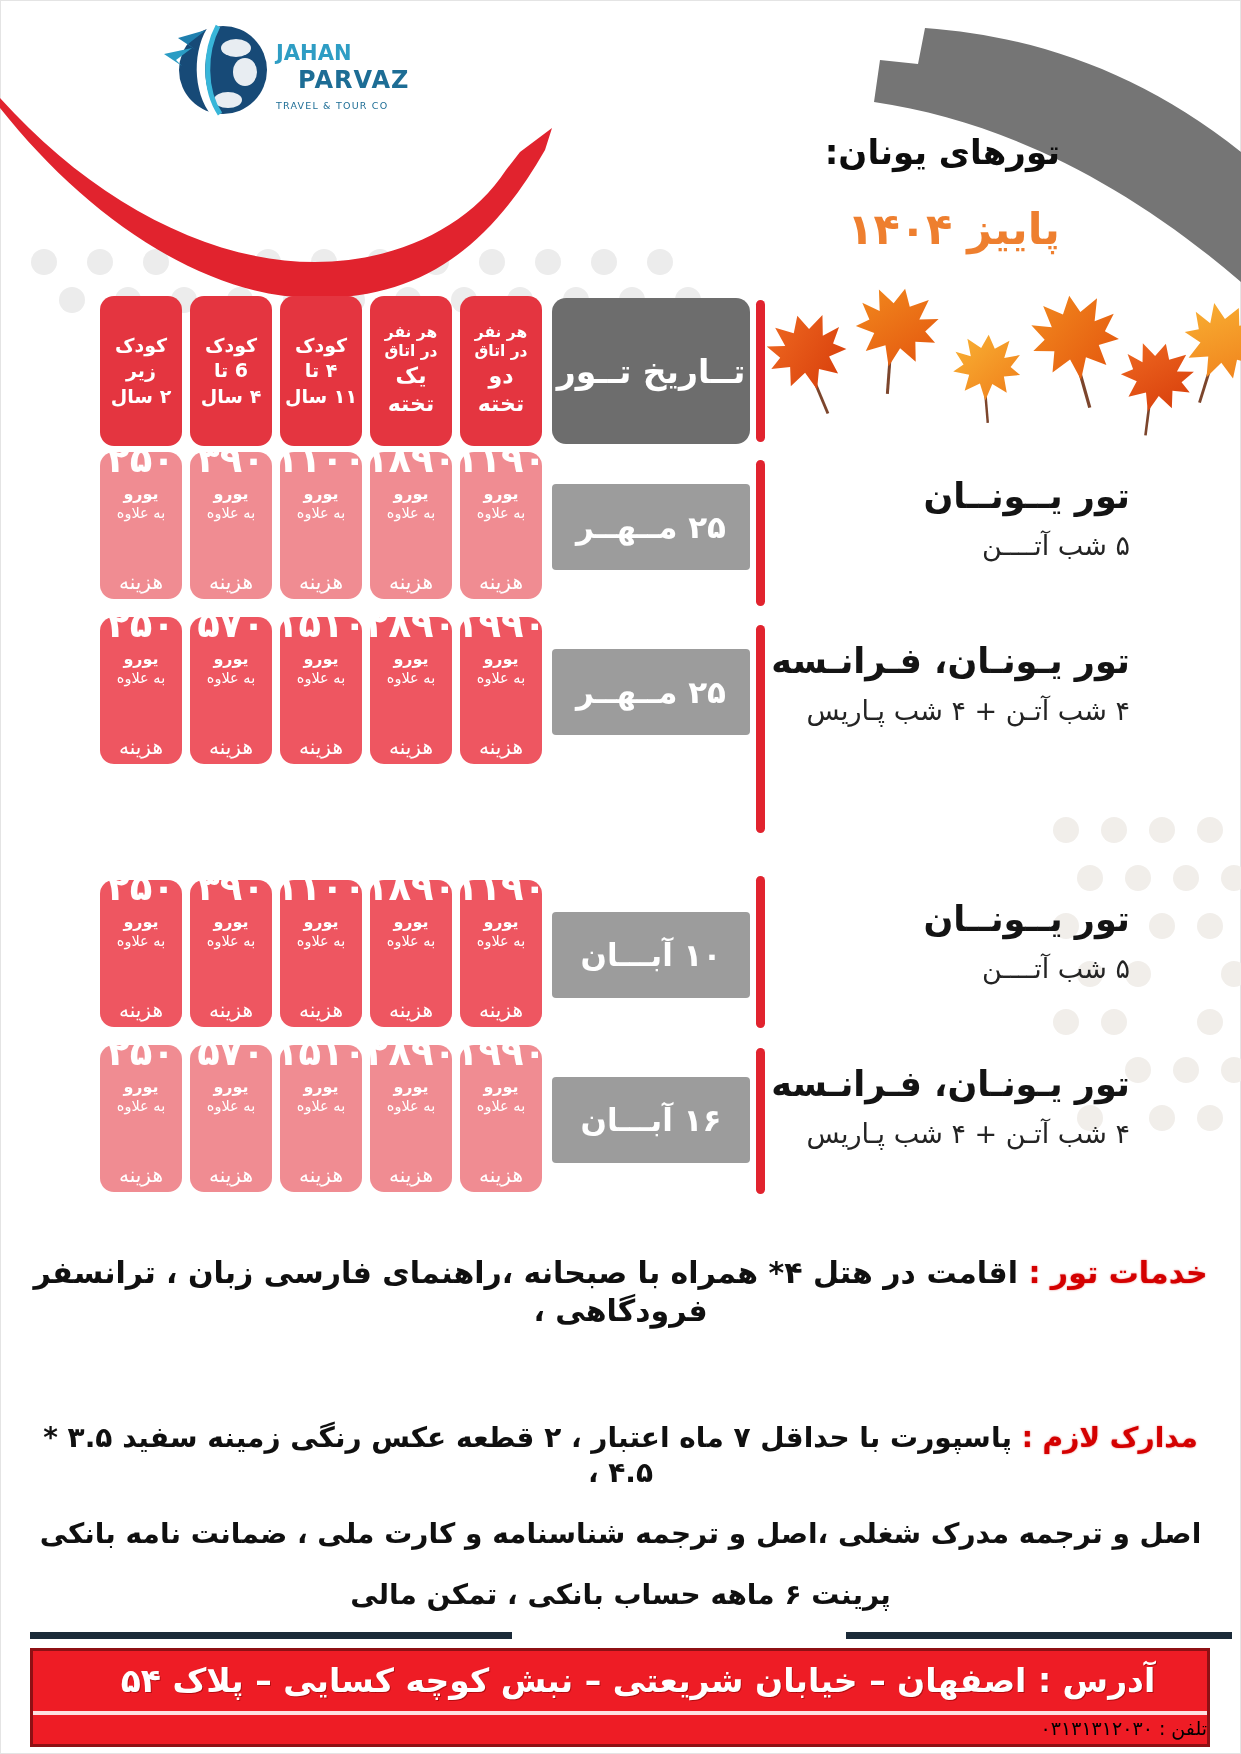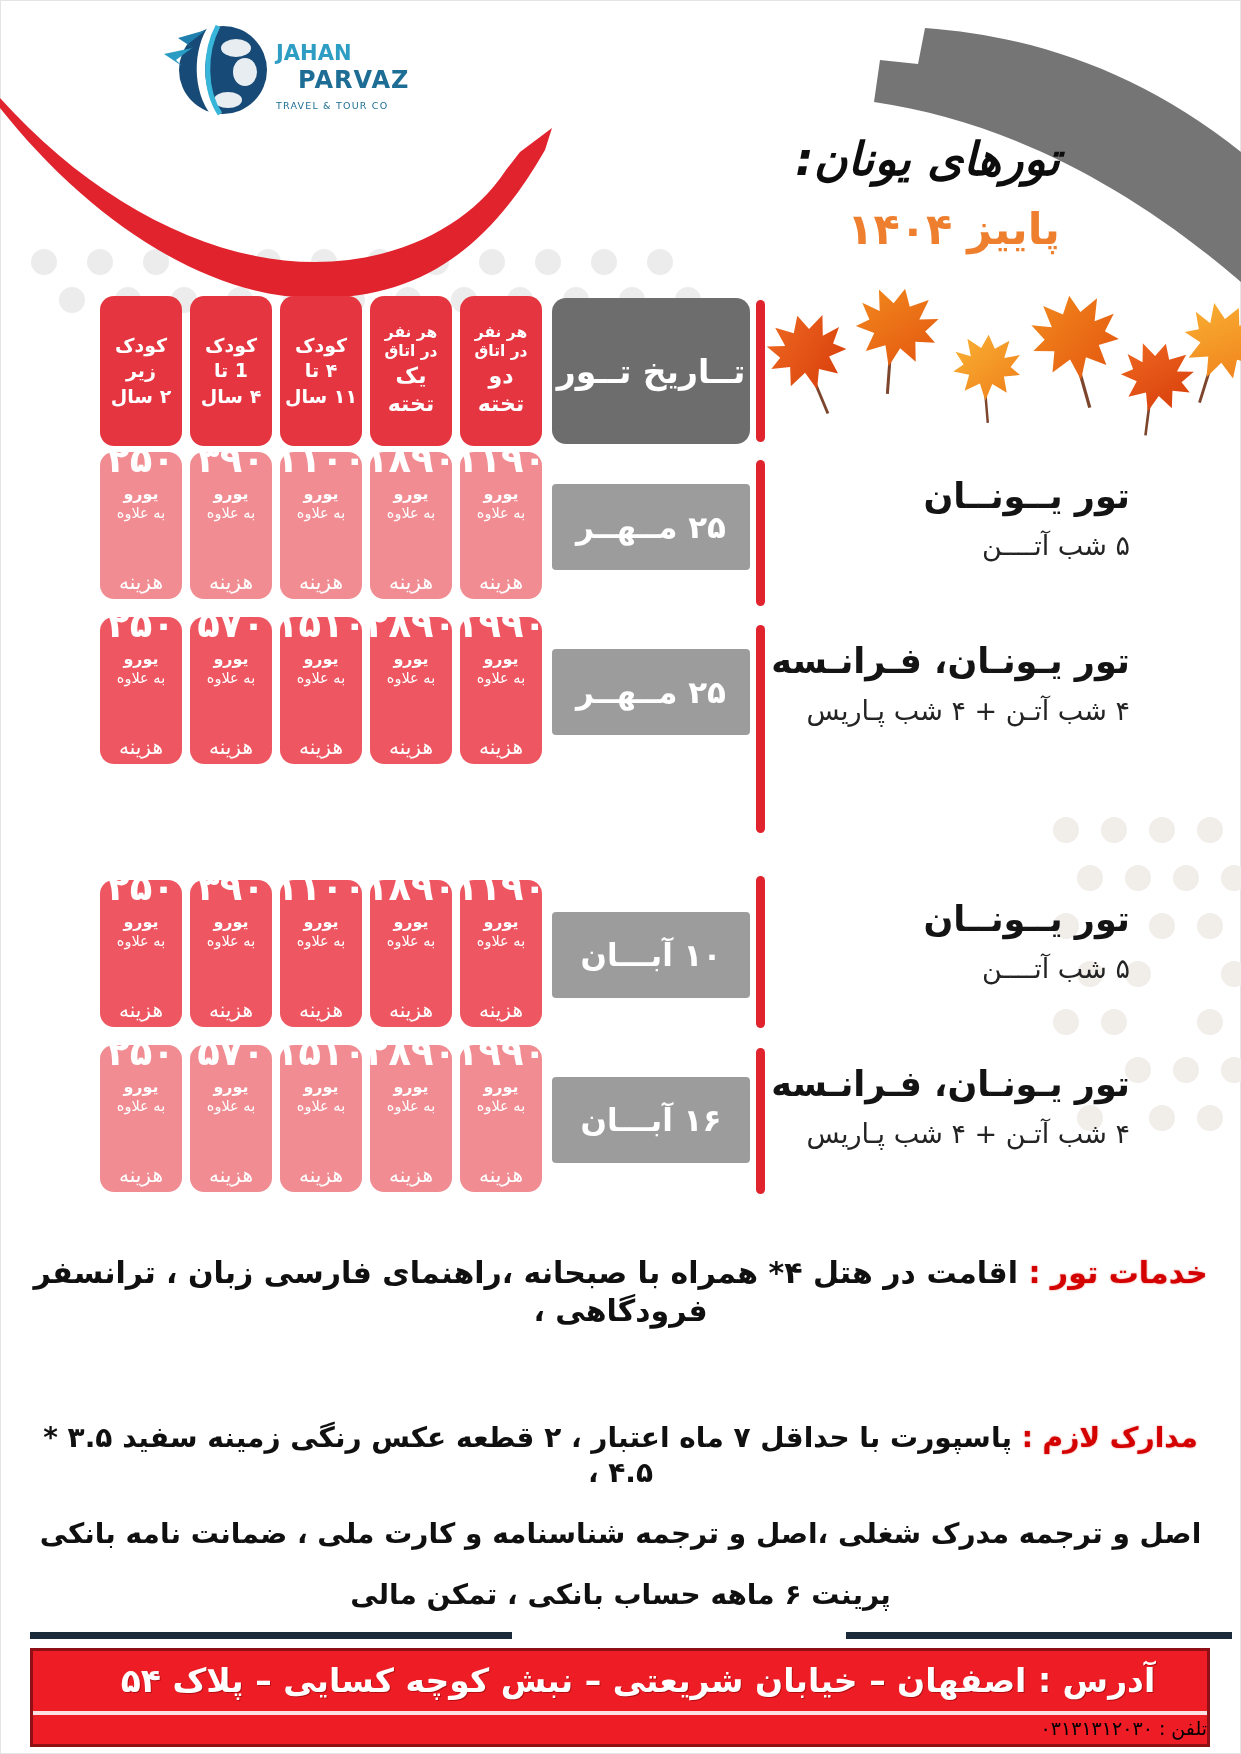--- a/index.html
+++ b/index.html
@@ -15,21 +15,21 @@
   .content{z-index:3;}
 
   
   .brand-title{
     left:440px;top:20px;width:380px;text-align:center;direction:rtl;
     font-size:46px;font-weight:800;color:#1a2835;
     text-shadow:0 0 9px rgba(41,182,216,.55),0 0 2px rgba(41,182,216,.35);
   }
   .main-heading{
     right:181px;top:132px;direction:rtl;text-align:right;
-    font-size:46px;font-weight:800;color:#0d0d0d;letter-spacing:0;font-style:italic;
+    font-size:34px;font-weight:800;color:#0d0d0d;letter-spacing:0;
   }
   .season{
     right:181px;top:204px;direction:rtl;text-align:right;
     font-size:43px;font-weight:800;color:#ee7f2f;
   }
 
   
   .cell{
     position:absolute;border-radius:14px;color:#fff;display:flex;flex-direction:column;
     align-items:center;justify-content:center;text-align:center;direction:rtl;z-index:3;
@@ -230,21 +230,21 @@
     <span class="hlg">یک</span>
     <span class="hlg">تخته</span>
   </div>
   <div class="cell hdr cx2">
     <span>کودک</span>
     <span>۴ تا</span>
     <span>۱۱ سال</span>
   </div>
   <div class="cell hdr cx3">
     <span>کودک</span>
-    <span>1 تا</span>
+    <span>6 تا</span>
     <span>۴ سال</span>
   </div>
   <div class="cell hdr cx4">
     <span>کودک</span>
     <span>زیر</span>
     <span>۲ سال</span>
   </div>
 
   <div class="vline vs0"></div>
   <div class="vline vs1"></div>

